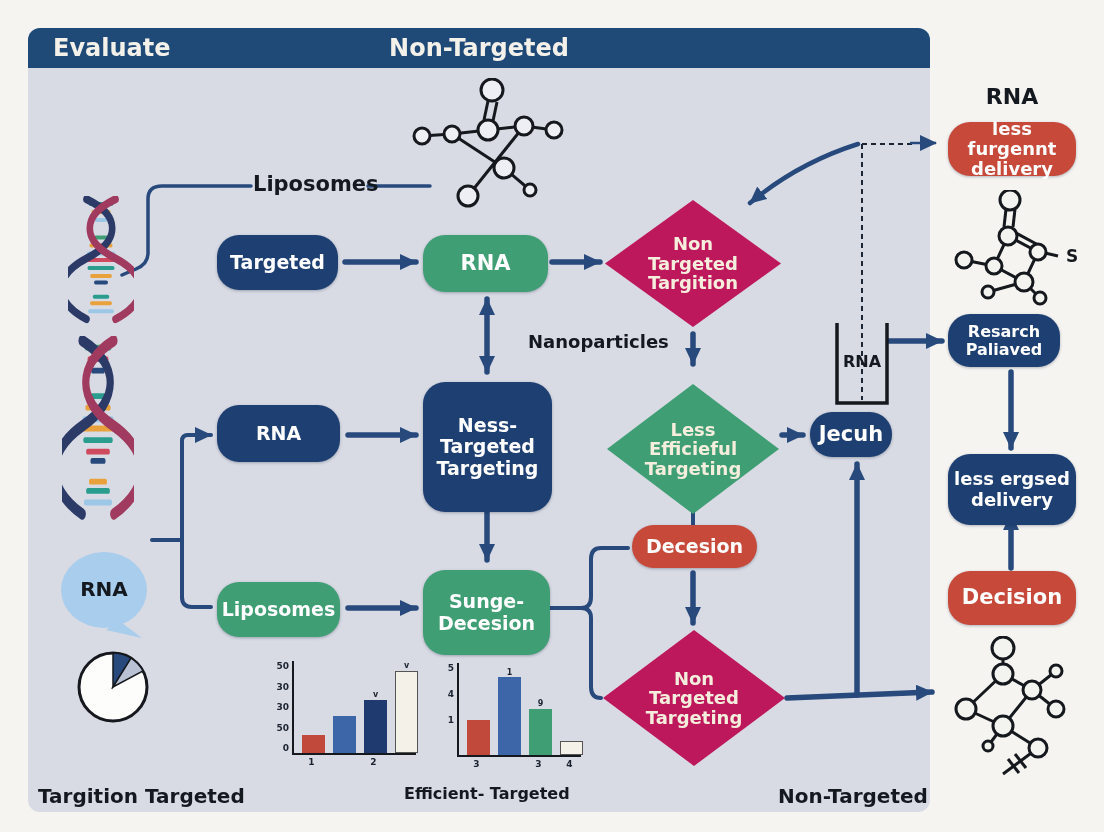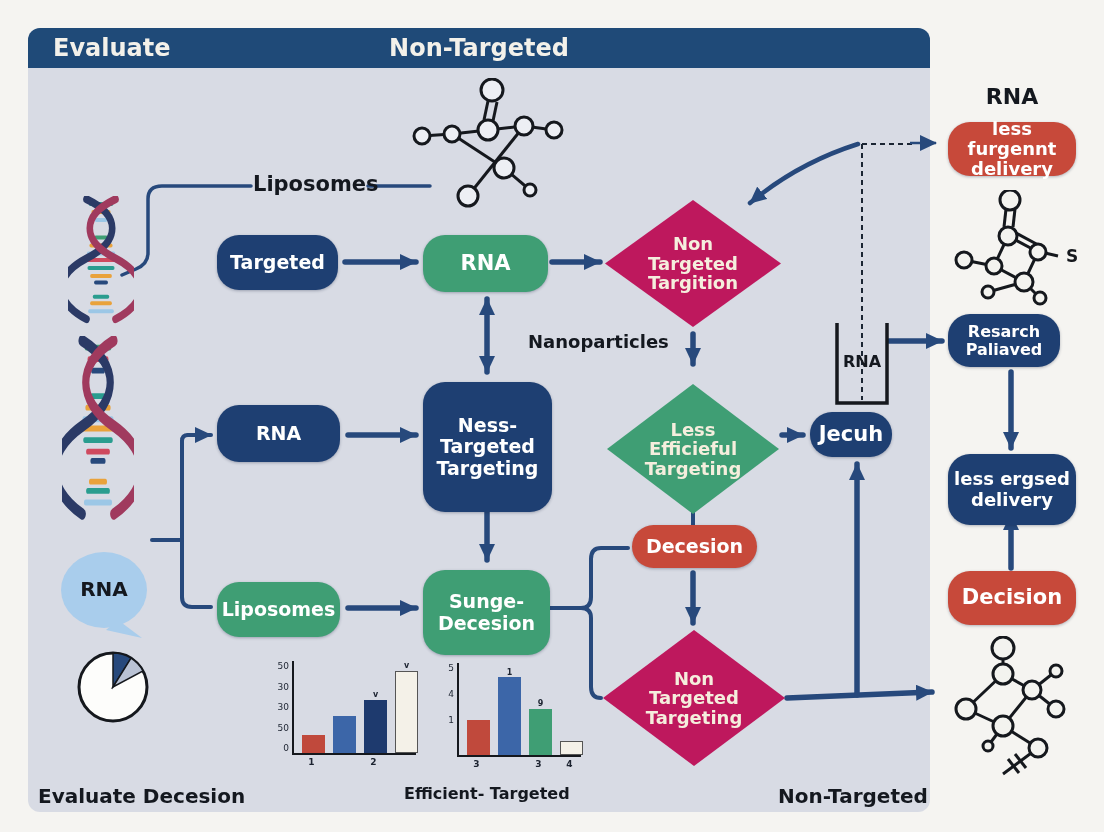--- a/index.html
+++ b/index.html
@@ -20,21 +20,21 @@
        box-shadow:0 1px 3px rgba(20,30,60,.3)}
   .navy{background:#1e3f72}.green{background:#3f9e74}.red{background:#c7493a}
   .diamond{position:absolute;display:flex;align-items:center;justify-content:center;
        text-align:center;white-space:pre-line;color:#f5eedd;font-weight:bold;
        font-size:18px;line-height:1.08;z-index:2;
        clip-path:polygon(50% 0,100% 50%,50% 100%,0 50%)}
   .dred{background:#be185d}.dgreen{background:#3f9e74}
   .lbl{position:absolute;font-weight:bold;color:#14181f;z-index:4;white-space:pre}
   .mini-chart{position:absolute;display:flex;z-index:3;align-items:flex-start}
   .ylabels{display:flex;flex-direction:column;justify-content:space-between;
-           align-items:flex-end;width:20px;height:92px;font-size:9px;font-weight:normal;
+           align-items:flex-end;width:20px;height:92px;font-size:9px;font-weight:bold;
            color:#1c2330;padding-right:3px;box-sizing:border-box}
   .mini-chart[data-chart="1"] .ylabels{height:62px}
   .plotcol{display:flex;flex-direction:column}
   .plot{width:122px;height:92px;border-left:2px solid #15181d;border-bottom:2px solid #15181d}
   .bars{display:flex;align-items:flex-end;gap:8px;padding-left:8px;height:100%;box-sizing:border-box}
   .barwrap{display:flex;flex-direction:column;justify-content:flex-end;align-items:center;height:100%}
   .bartop{font-size:8px;font-weight:bold;line-height:1.2;color:#1c2330}
   .bar{width:23px;box-sizing:border-box}
   .xlabels{display:flex;gap:8px;padding-left:8px;font-size:9px;font-weight:bold;color:#1c2330;margin-top:2px}
   .xlabels span{width:23px;text-align:center}
@@ -262,21 +262,21 @@
     </div>
     <div class="xlabels">
         <span>3</span>
         <span></span>
         <span>3</span>
         <span>4</span>
       </div>
   </div>
 </div>
 
-<div class="lbl" style="left:38px;top:784px;font-size:20px">Evaluate Decesion</div>
+<div class="lbl" style="left:38px;top:784px;font-size:20px">Targition Targeted</div>
 <div class="lbl" style="left:404px;top:784px;font-size:16px">Efficient- Targeted</div>
 <div class="lbl" style="left:778px;top:784px;font-size:20px">Non-Targeted</div>
 
 <div class="lbl" style="left:948px;top:84px;width:128px;text-align:center;font-size:22px">RNA</div>
 <div class="box red" style="left:948px;top:122px;width:128px;height:54px;font-size:18px">less furgennt
 delivery</div>
 
 <svg class="deco" style="left:948px;top:190px" width="130" height="122" viewBox="0 0 130 122">
   <g stroke="#15181d" stroke-width="3" fill="none">
     <line x1="58" y1="19" x2="56" y2="37"></line>

